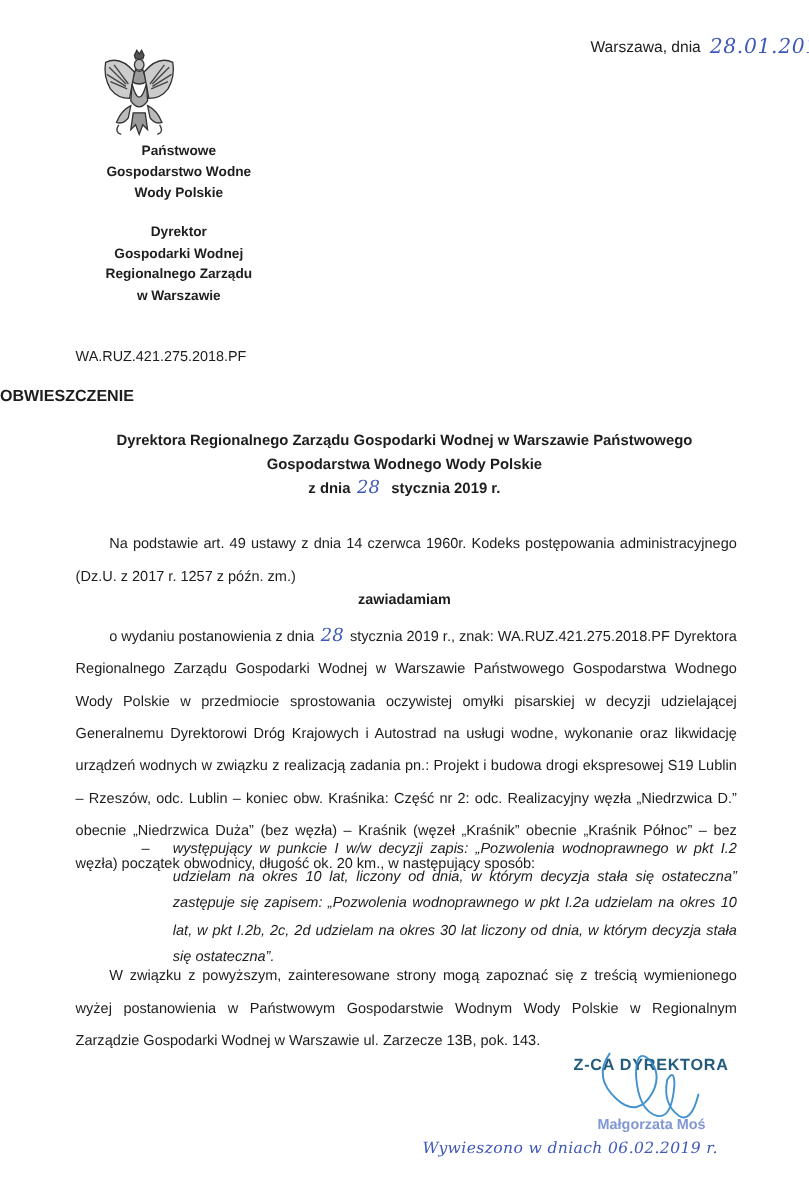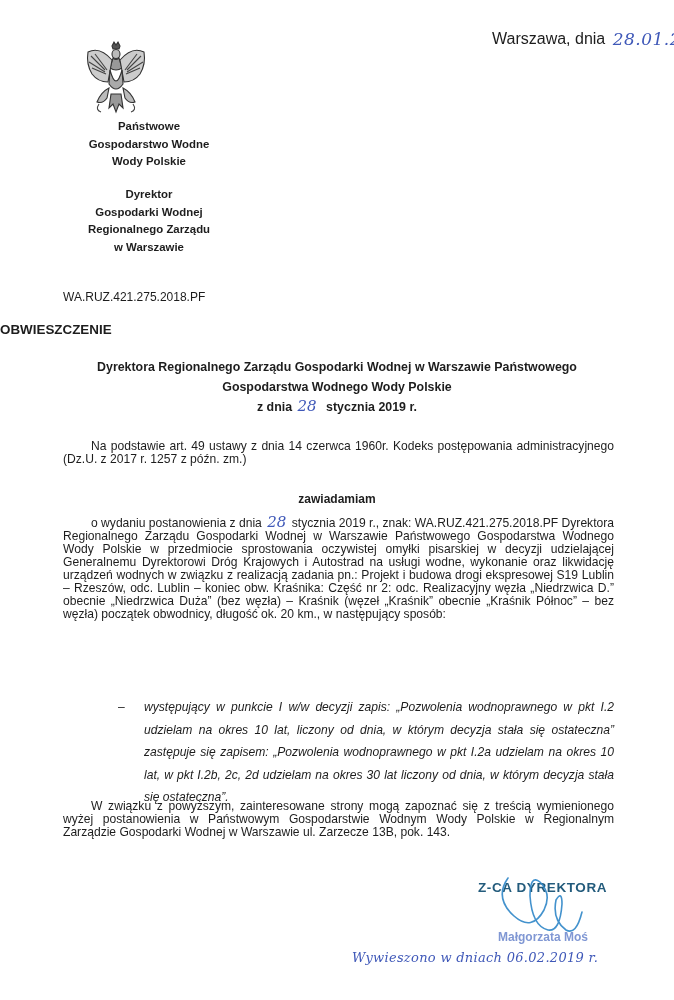--- a/index.html
+++ b/index.html
@@ -7,33 +7,33 @@
     width: 674px; height: 1000px; position: relative; overflow: hidden;
     font-family: "Liberation Sans", sans-serif; color: #1d1d1d;
     font-size: 12.2px;
   }
   .abs { position: absolute; }
   .hand {
     font-family: "DejaVu Serif", serif; font-style: italic; color: #3f58b8;
   }
   #emblem { left: 83px; top: 40px; width: 66px; height: 80px; }
   #place-date { left: 492px; top: 28px; white-space: nowrap; }
-  #place-date .label { font-size: 16px; }
+  #place-date .label { font-size: 13px; }
   #place-date .hand { font-size: 17px; letter-spacing: 0.5px; margin-left: 4px; position: relative; top: 1px; }
 
   .org { left: 66px; width: 166px; text-align: center; font-weight: bold; font-size: 11.4px; line-height: 17.5px; }
   #org-block { top: 118px; }
   #dir-block { top: 186px; }
   #ref-number { left: 63px; top: 290px; font-size: 12px; }
 
   #title { left: 0; width: 674px; top: 322px; font-weight: bold; font-size: 13.4px; }
   #subtitle { left: 0; width: 674px; top: 358px; text-align: center; font-weight: bold; font-size: 12.4px; line-height: 19.5px; }
   #subtitle .hand { font-weight: normal; font-size: 15px; margin: 0 6px 0 2px; }
 
-  .para { left: 63px; width: 551px; line-height: 13px; font-size: 12.1px; text-align: justify; }
+  .para { left: 63px; width: 551px; line-height: 27px; font-size: 12.1px; text-align: justify; }
   .indent { text-indent: 28px; }
   #legal-basis { top: 440px; }
   #notify { left: 0; width: 674px; top: 492px; text-align: center; font-weight: bold; font-size: 12px; }
   #main-para { top: 516px; text-align: justify; }
   #main-para .hand { font-size: 15px; margin: 0 2px; }
 
   #bullet-item { left: 118px; top: 696px; width: 496px; display: flex; line-height: 22.5px; font-size: 12.1px; }
   #bullet-item .dash { width: 26px; flex: none; }
   #bullet-item .text { text-align: justify; flex: 1; font-style: italic; }
 

